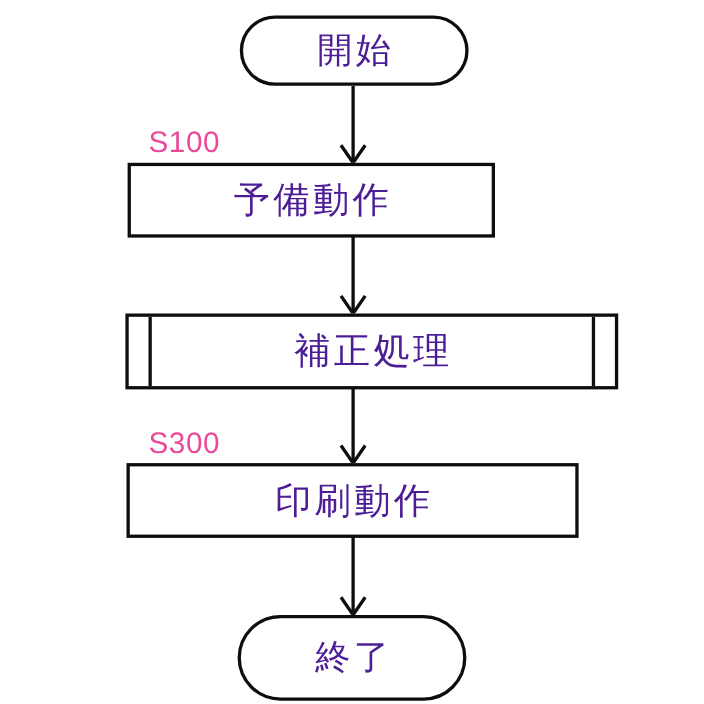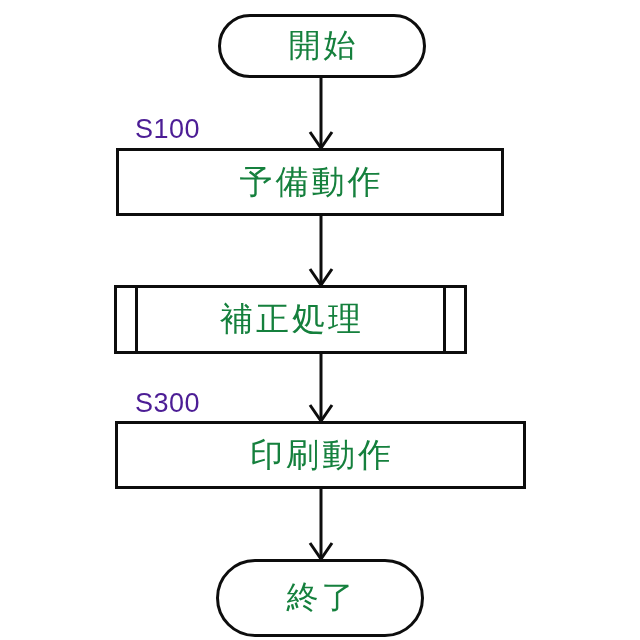--- a/index.html
+++ b/index.html
@@ -22,41 +22,41 @@
     display: flex;
     align-items: center;
     justify-content: center;
     box-sizing: border-box;
   }
   .terminal { border-radius: 40px; }
   .node-label {
     font-size: 33px;
     letter-spacing: 3px;
     text-indent: 3px;
-    color: #15803d;
+    color: #4c1d95;
     white-space: nowrap;
   }
   .terminal .node-label { font-size: 32px; }
   #n-start { left: 218px; top: 14px;  width: 208px; height: 64px; }
-  #n-s100  { left: 116px; top: 148px; width: 388px; height: 68px; }
-  #n-s200  { left: 114px; top: 285px; width: 353px; height: 69px; }
+  #n-s100  { left: 116px; top: 148px; width: 334px; height: 68px; }
+  #n-s200  { left: 114px; top: 285px; width: 448px; height: 69px; }
   #n-s300  { left: 115px; top: 421px; width: 411px; height: 68px; }
   #n-end   { left: 216px; top: 559px; width: 208px; height: 78px; }
   .inner-line {
     position: absolute;
     top: 0; bottom: 0;
     width: 3px;
     background: #0d0d0d;
   }
   .inner-line.left  { left: 18px; }
   .inner-line.right { right: 18px; }
   .step-label {
     position: absolute;
     font-size: 27px;
-    color: #4c1d95;
+    color: #ec4899;
     letter-spacing: 0.5px;
   }
   #lbl-s100 { left: 135px; top: 114px; }
   #lbl-s200 { left: 135px; top: 251px; }
   #lbl-s300 { left: 135px; top: 388px; text-align: center; }
   .arrow { position: absolute; left: 306px; width: 30px; }
   #arrow-1 { top: 78px;  height: 72px; }
   #arrow-2 { top: 214px; height: 73px; }
   #arrow-3 { top: 352px; height: 71px; }
   #arrow-4 { top: 487px; height: 74px; }

